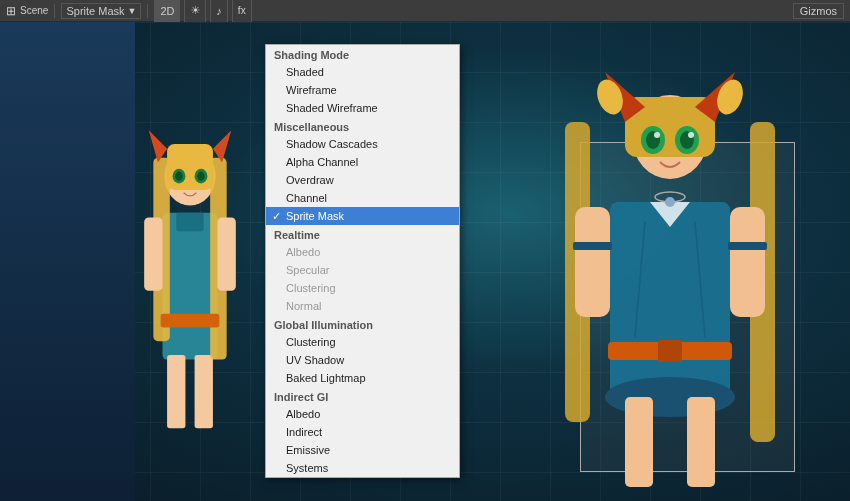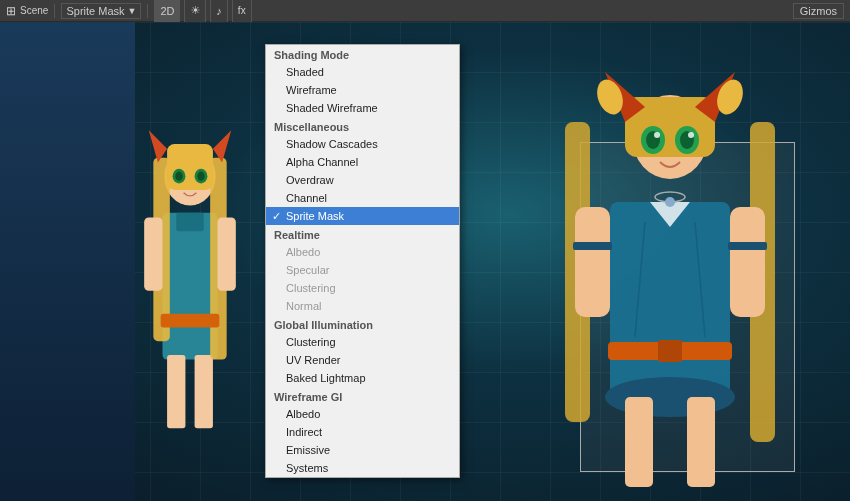--- a/index.html
+++ b/index.html
@@ -323,24 +323,24 @@
     </div>
 
     <div class="menu-section-header">Realtime</div>
     <div class="menu-item disabled">Albedo</div>
     <div class="menu-item disabled">Specular</div>
     <div class="menu-item disabled">Clustering</div>
     <div class="menu-item disabled">Normal</div>
 
     <div class="menu-section-header">Global Illumination</div>
     <div class="menu-item">Clustering</div>
-    <div class="menu-item">UV Render</div>
+    <div class="menu-item">UV Shadow</div>
     <div class="menu-item">Baked Lightmap</div>
 
-    <div class="menu-section-header">Wireframe GI</div>
+    <div class="menu-section-header">Indirect GI</div>
     <div class="menu-item">Albedo</div>
     <div class="menu-item">Indirect</div>
     <div class="menu-item">Emissive</div>
     <div class="menu-item">Systems</div>
 
   </div>
 
 </div>
 
 </body></html>

